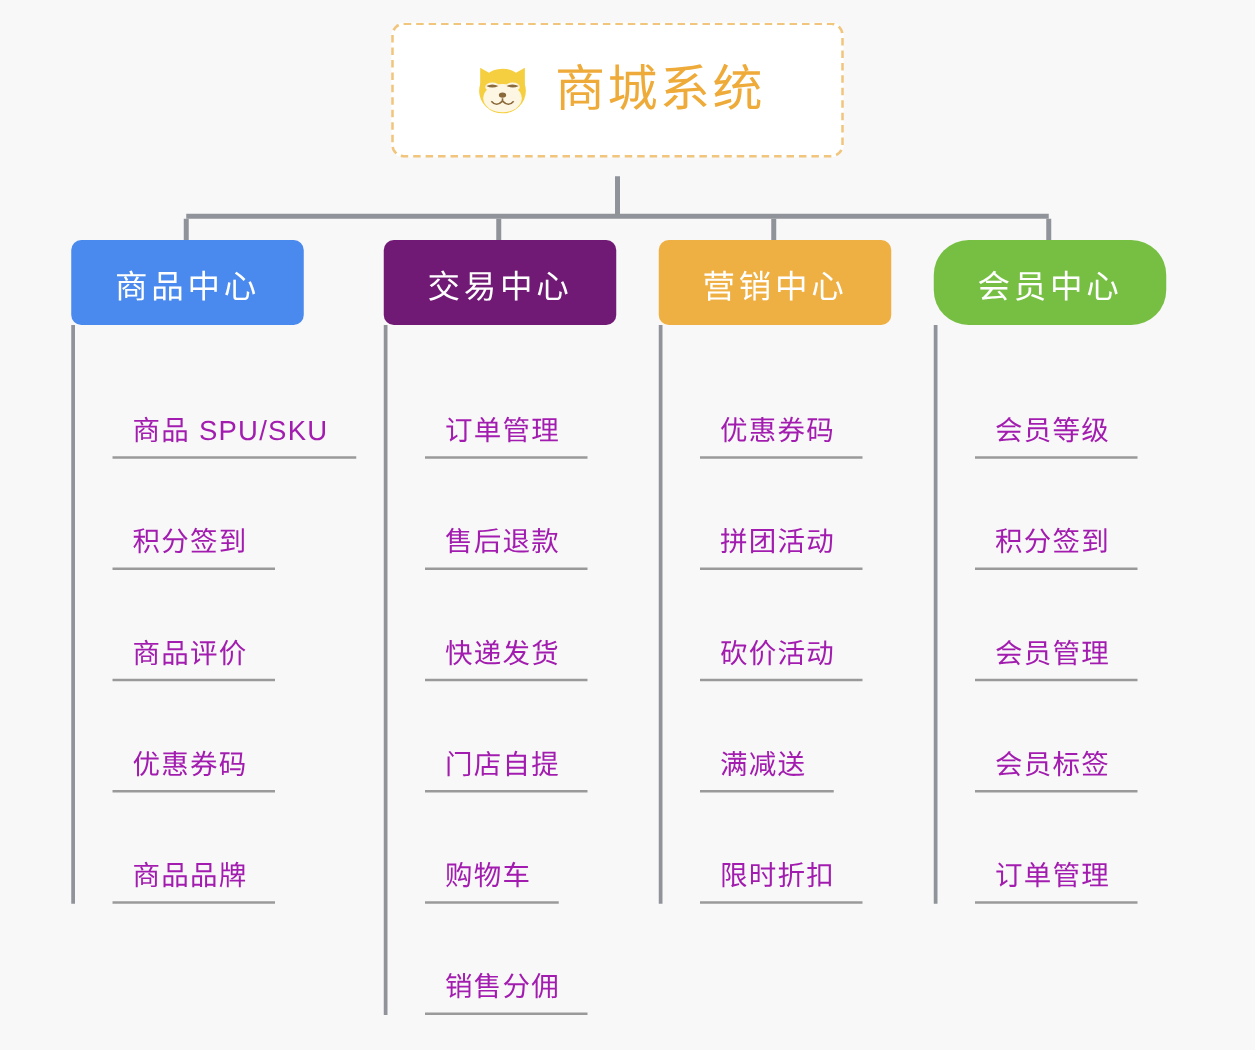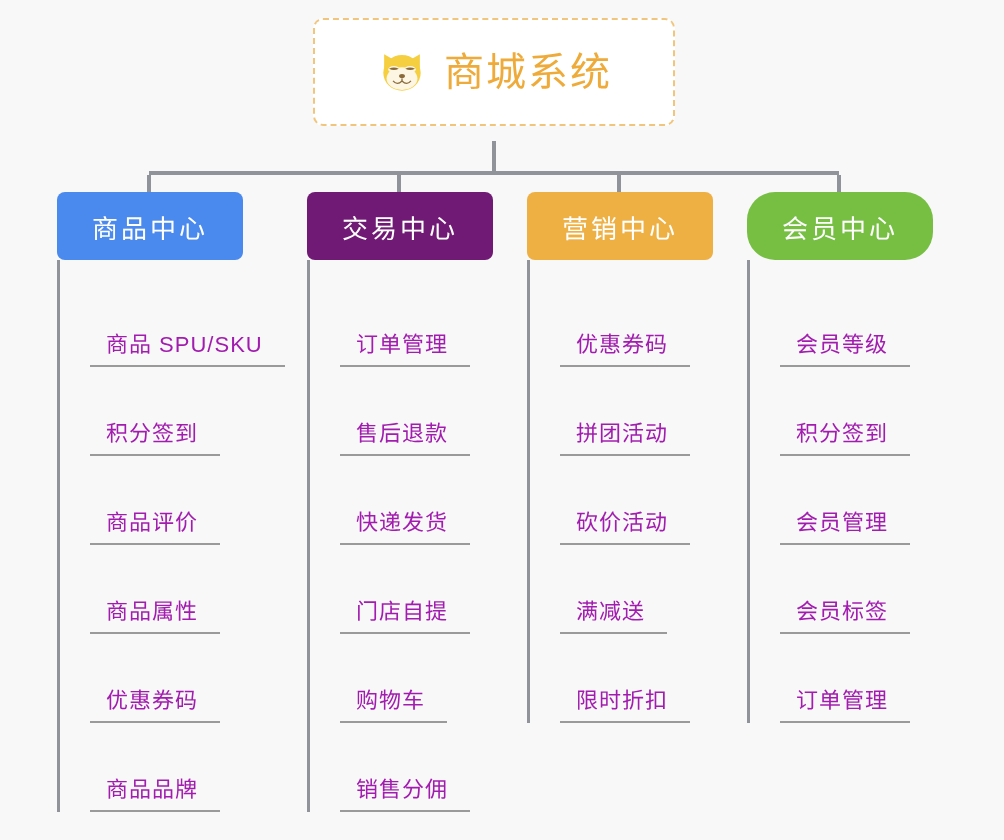--- a/index.html
+++ b/index.html
@@ -188,23 +188,20 @@
       <div class="leaf-item">
           <span class="leaf-label">商品 SPU/SKU</span>
         </div>
       <div class="leaf-item">
           <span class="leaf-label">积分签到</span>
         </div>
       <div class="leaf-item">
           <span class="leaf-label">商品评价</span>
         </div>
       <div class="leaf-item">
-          <span class="leaf-label">商品属性</span>
-        </div>
-      <div class="leaf-item">
           <span class="leaf-label">优惠券码</span>
         </div>
       <div class="leaf-item">
           <span class="leaf-label">商品品牌</span>
         </div>
     </div>
   </div>
 
   <div class="column col-2">
     <div class="cat-box" style="background: #701a75;">

